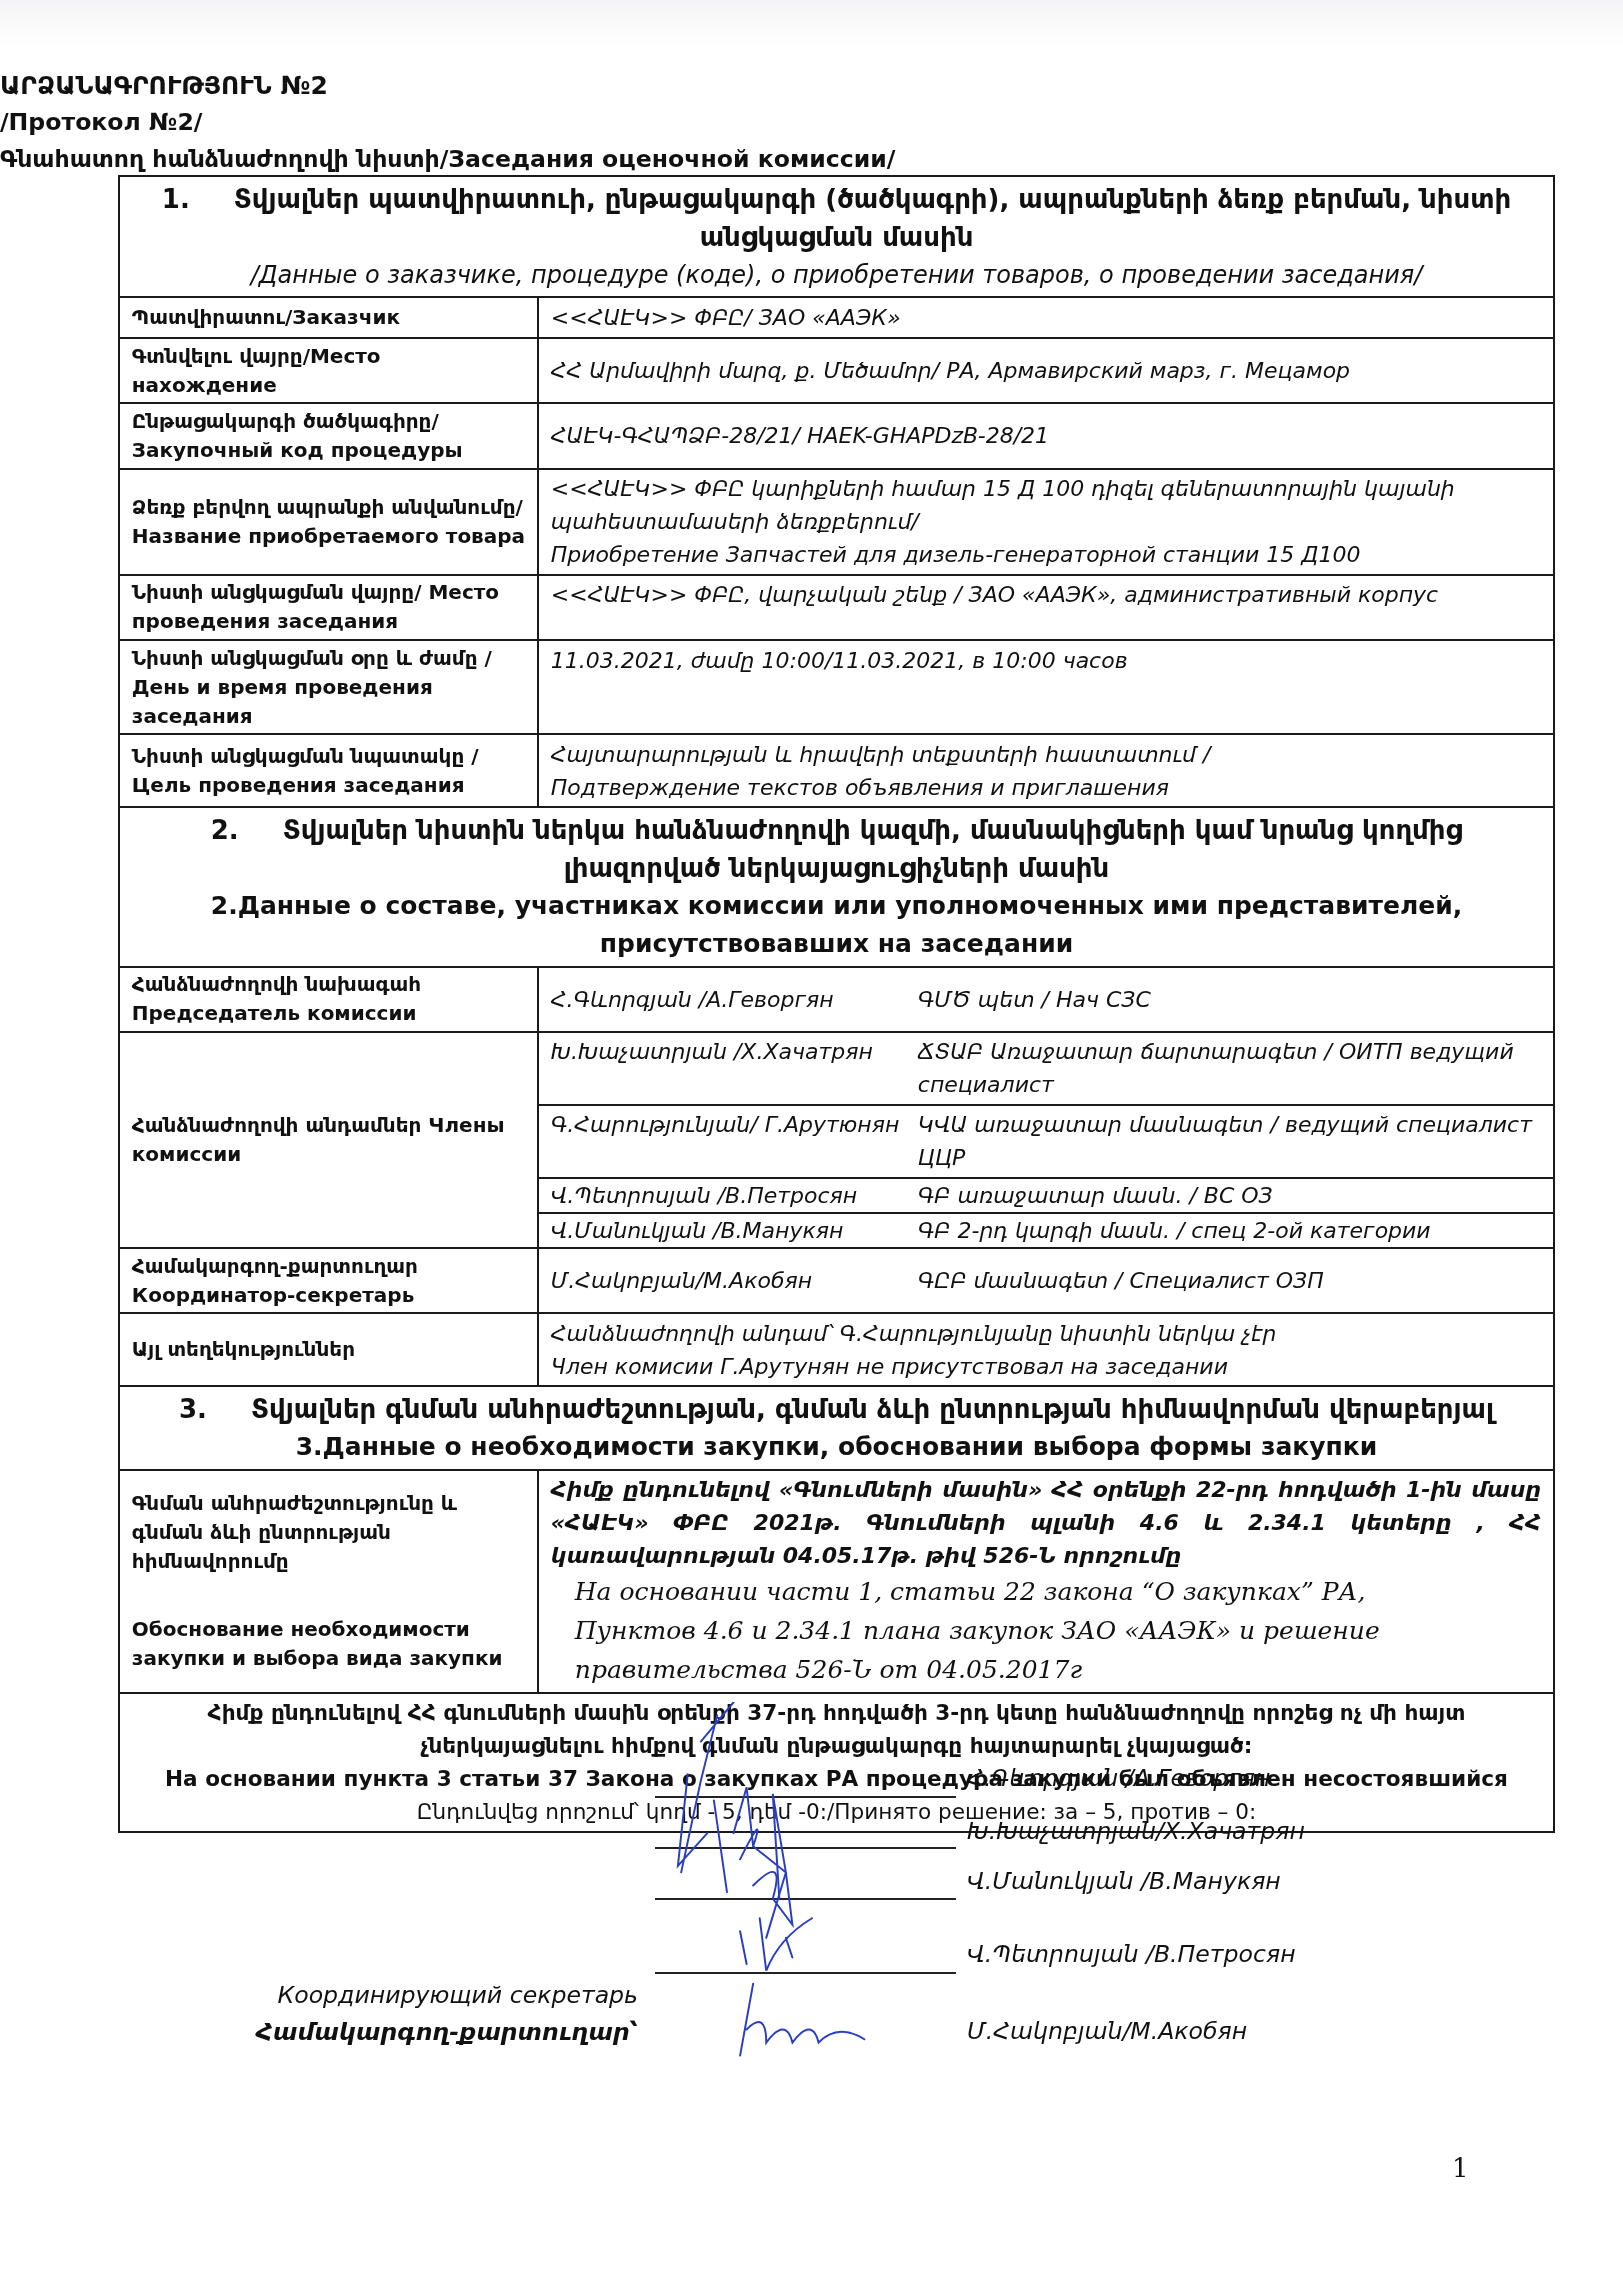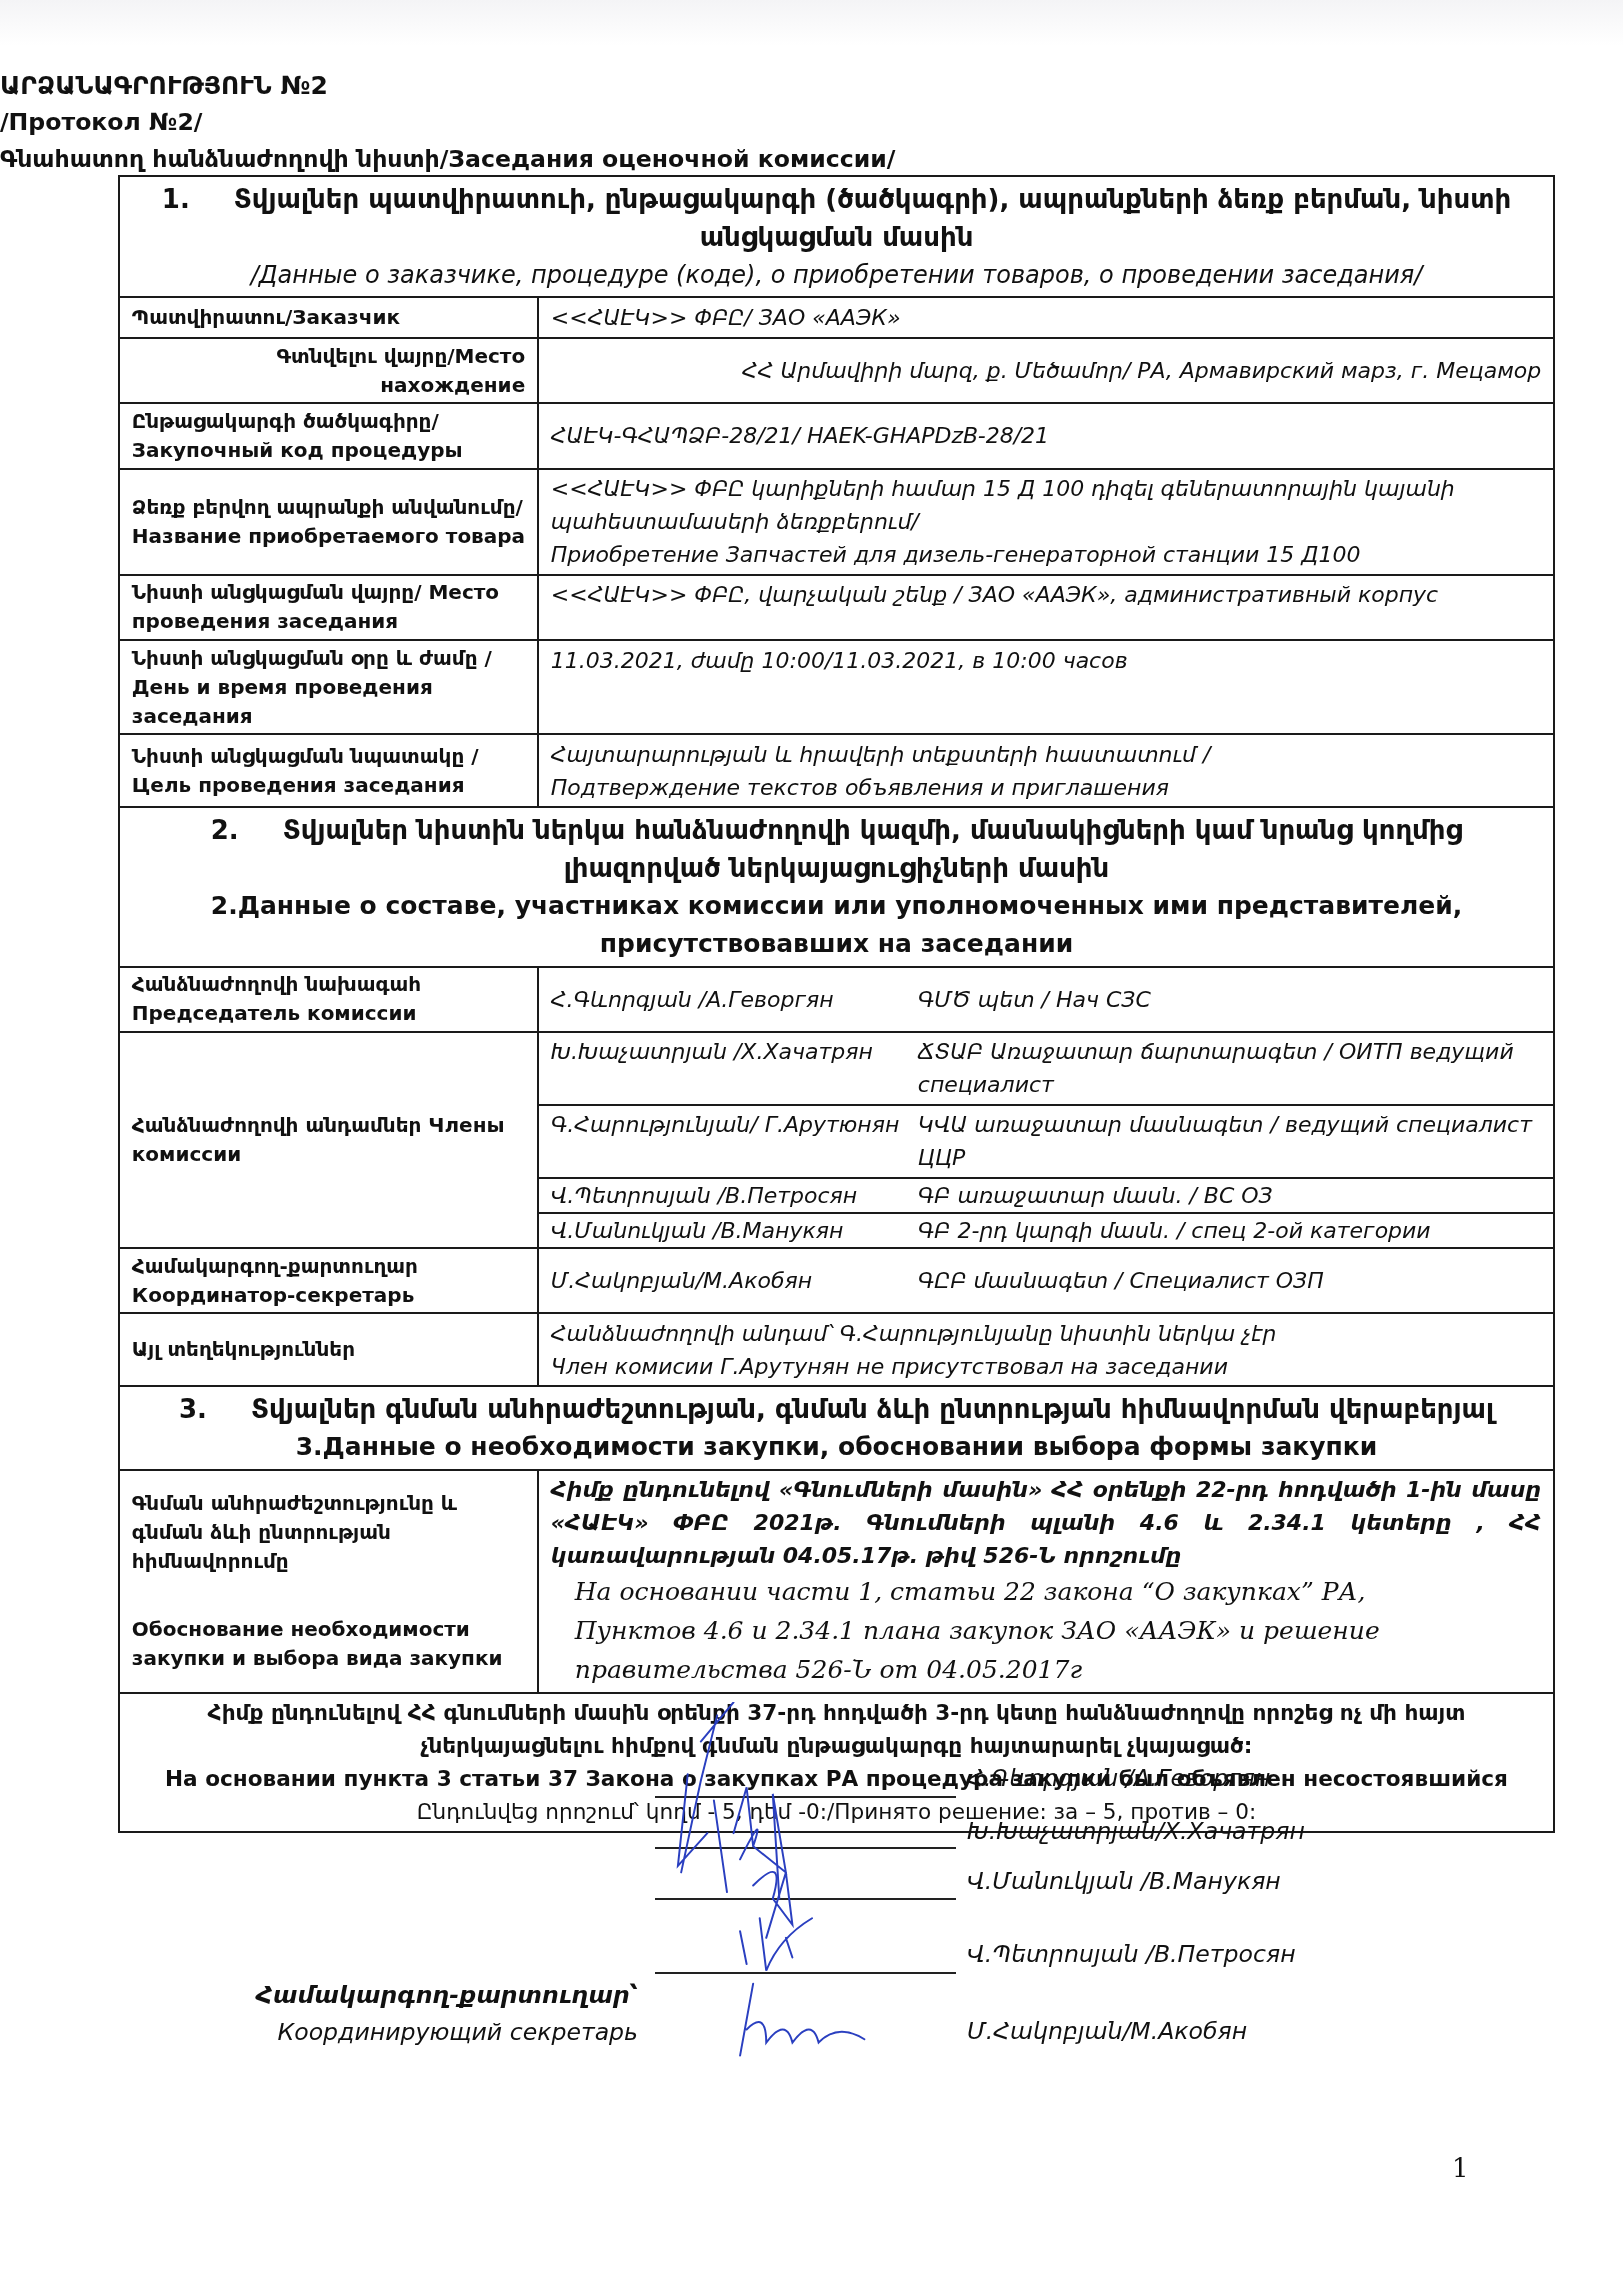--- a/index.html
+++ b/index.html
@@ -57,21 +57,21 @@
       <tr>
     <td colspan="2" class="sec-head" style="height:98px;">
       <div><span class="num">1.</span><span>Տվյալներ պատվիրատուի, ընթացակարգի (ծածկագրի), ապրանքների ձեռք բերման, նիստի անցկացման մասին</span></div>
       <div class="sec-sub" style="font-style:italic;">/Данные о заказчике, процедуре (коде), о приобретении товаров, о проведении заседания/</div>
     </td>
   </tr>
   <tr style="height:41px;">
     <td class="lbl">Պատվիրատու/Заказчик</td>
     <td class="val">&lt;&lt;ՀԱԷԿ&gt;&gt; ՓԲԸ/ ЗАО «ААЭК»</td>
   </tr>
-  <tr style="height:43px;text-align:right;">
+  <tr style="height:43px;">
     <td class="lbl">Գտնվելու վայրը/Место нахождение</td>
     <td class="val">ՀՀ Արմավիրի մարզ, ք. Մեծամոր/ РА, Армавирский марз, г. Мецамор</td>
   </tr>
   <tr style="height:58px;">
     <td class="lbl">Ընթացակարգի ծածկագիրը/ Закупочный код процедуры</td>
     <td class="val">ՀԱԷԿ-ԳՀԱՊՁԲ-28/21/ HAEK-GHAPDzB-28/21</td>
   </tr>
   <tr style="height:99px;">
     <td class="lbl">Ձեռք բերվող ապրանքի անվանումը/ Название приобретаемого товара</td>
     <td class="val">
@@ -196,22 +196,22 @@
   <div class="sig-line" style="top:196px;"></div>
   <div class="sig-line" style="top:270px;"></div>
 
   <div class="sig-name" style="top:62px;">Հ.Գևորգյան /А.Геворгян</div>
   <div class="sig-name" style="top:115px;">Խ.Խաչատրյան/Х.Хачатрян</div>
   <div class="sig-name" style="top:165px;">Վ.Մանուկյան /В.Манукян</div>
   <div class="sig-name" style="top:238px;">Վ.Պետրոսյան /В.Петросян</div>
   <div class="sig-name" style="top:315px;">Մ.Հակոբյան/М.Акобян</div>
 
   <div class="sig-role" style="top:275px;">
+    <div>Координирующий секретарь</div>
     <div><b>Համակարգող-քարտուղար՝</b></div>
-    <div>Координирующий секретарь</div>
   </div>
 
   <svg class="signature" viewBox="0 0 460 560">
     <g fill="none" stroke="#2a3fc0" stroke-width="3" stroke-linecap="round">
       <path d="M95 20 L70 120 L40 260 M70 60 L120 0 M50 110 L35 250 L80 200 M90 150 L110 290"></path>
       <path d="M120 200 L140 130 L150 220 M130 240 Q170 160 150 220 L200 260 L180 140 L190 300"></path>
       <path d="M150 280 Q200 230 180 300 L210 340 L200 260 L170 360"></path>
       <path d="M130 350 L140 400 M160 330 L170 410 Q190 360 240 330 M200 360 L210 390"></path>
       <path d="M150 430 L130 540 M140 500 Q170 470 170 520 Q200 480 210 520 Q240 480 250 520 Q280 490 320 515"></path>
     </g>

